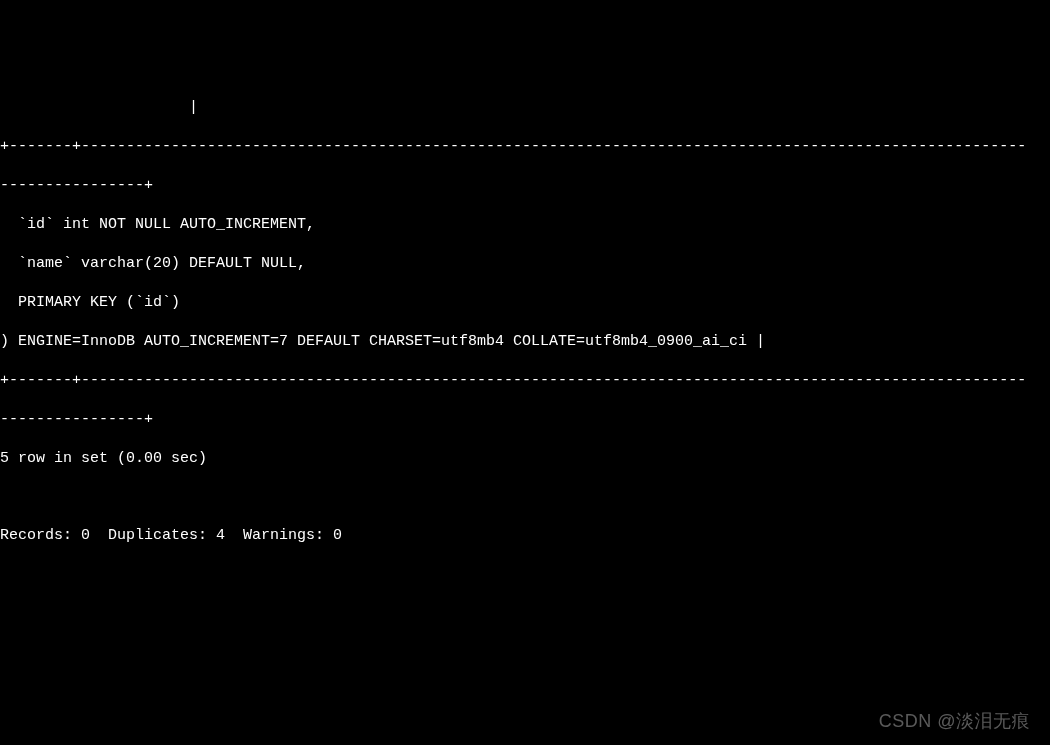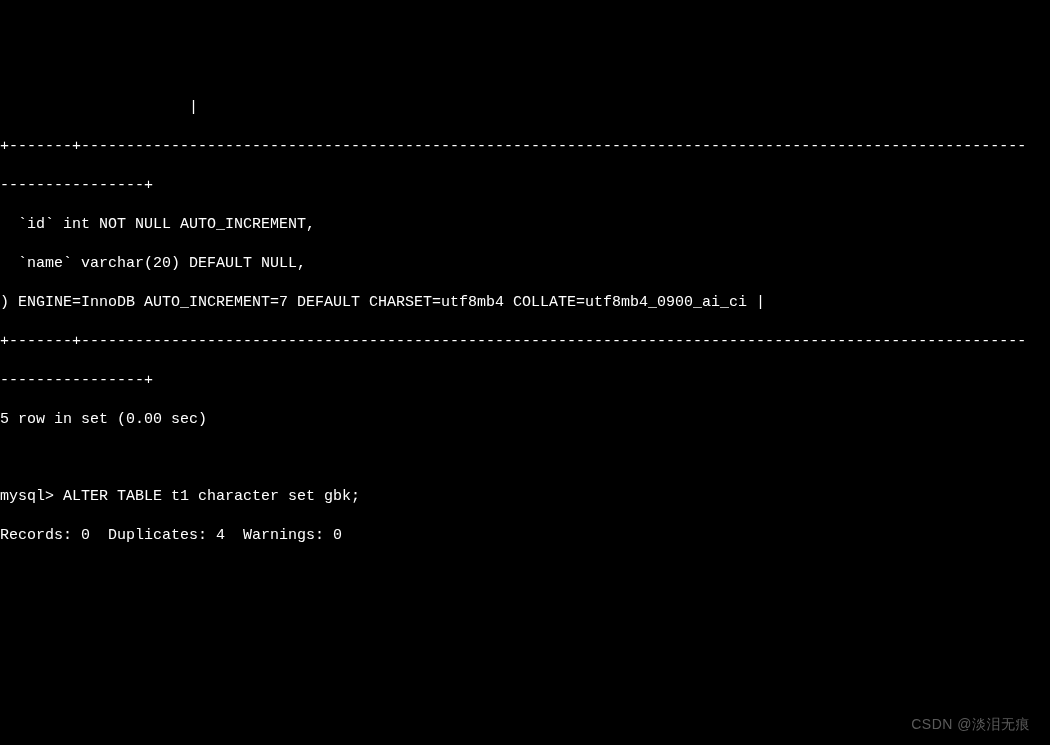--- a/index.html
+++ b/index.html
@@ -26,41 +26,41 @@
     .line {
       white-space: pre;
       min-height: 19px;
     }
     .watermark {
       position: absolute;
       bottom: 12px;
       right: 20px;
       color: rgba(180, 180, 180, 0.5);
       font-family: Arial, sans-serif;
-      font-size: 14px;
+      font-size: 18px;
       letter-spacing: 0.5px;
     }
   </style>
 </head>
 <body>
 
 
 
 <div class="terminal">
 <div class="line">                     |</div>
 <div class="line">+-------+---------------------------------------------------------------------------------------------------------</div>
 <div class="line">----------------+</div>
 <div class="line">  `id` int NOT NULL AUTO_INCREMENT,</div>
 <div class="line">  `name` varchar(20) DEFAULT NULL,</div>
+<div class="line">  PRIMARY KEY (`id`)</div>
 <div class="line">) ENGINE=InnoDB AUTO_INCREMENT=7 DEFAULT CHARSET=utf8mb4 COLLATE=utf8mb4_0900_ai_ci |</div>
 <div class="line">+-------+---------------------------------------------------------------------------------------------------------</div>
 <div class="line">----------------+</div>
 <div class="line">5 row in set (0.00 sec)</div>
 <div class="line"></div>
-<div class="line">mysql&gt; ALTER TABLE t1 character set gbk;</div>
 <div class="line">Records: 0  Duplicates: 4  Warnings: 0</div>
 <div class="line"></div>
 
 
 
 
 
 
 
 

